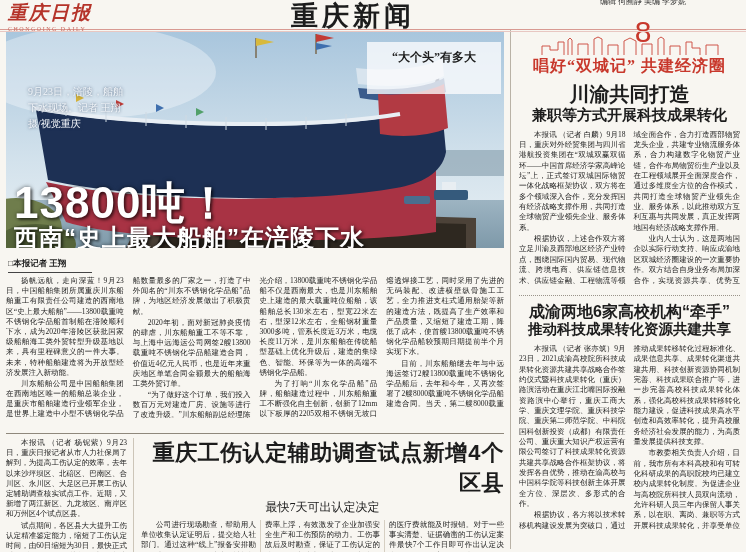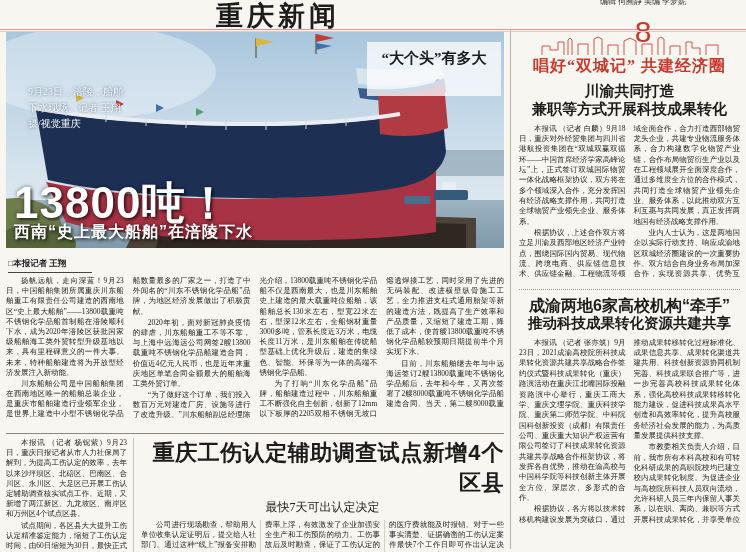--- a/index.html
+++ b/index.html
@@ -20,54 +20,58 @@
   .page-number { font-size:30px; color:#c8382c; font-family:"Liberation Sans",sans-serif; font-weight:400; line-height:1; }
   
   .page { display:flex; height:519px; }
   .left-col { width:510px; padding:2px 6px 0 6px; }
   .right-col { width:236px; border-left:1px solid #b9b2a6; padding:4px 6px 0 8px; }
   
   .photo { position:relative; width:498px; height:216px; overflow:hidden; background:linear-gradient(#b9d2e4,#dde9f0); }
   .photo svg { position:absolute; inset:0; }
   .photo-caption { position:absolute; left:22px; top:52px; width:96px; color:#f2f6fa; font-size:10px; line-height:1.6; text-shadow:0 0 3px rgba(40,60,90,.8); }
   .lead-h1 { position:absolute; left:8px; top:142px; font-family:"Liberation Sans","DejaVu Sans",sans-serif; font-weight:bold; font-size:44px; color:#fff; letter-spacing:1px; text-shadow:0 0 4px rgba(0,0,0,.55),2px 2px 3px rgba(0,0,0,.5); }
-  .lead-h2 { position:absolute; left:8px; top:190px; font-family:"Liberation Sans","DejaVu Sans",sans-serif; font-weight:bold; font-size:16px; color:#fff; letter-spacing:1px; text-shadow:0 0 4px rgba(0,0,0,.6),2px 2px 3px rgba(0,0,0,.5); }
+  .lead-h2 { position:absolute; left:8px; top:190px; font-family:"Liberation Sans","DejaVu Sans",sans-serif; font-weight:bold; font-size:24px; color:#fff; letter-spacing:1px; text-shadow:0 0 4px rgba(0,0,0,.6),2px 2px 3px rgba(0,0,0,.5); }
   .infobox { position:absolute; right:3px; top:10px; width:134px; background:rgba(252,253,254,.78); padding:7px 7px 8px 7px; }
-  .infobox-title { text-align:center; font-weight:bold; font-size:15px; margin-bottom:20px; font-family:"Liberation Serif",serif; }
+  .infobox-title { text-align:center; font-weight:bold; font-size:12px; margin-bottom:20px; font-family:"Liberation Serif",serif; }
   .infobox-body { font-size:7.6px; line-height:1.42; text-align:justify; text-indent:2em; }
   
   .lead-article { margin-top:4px; }
   .byline { font-size:8.5px; font-weight:bold; margin:2px 0 3px 2px; border-bottom:1px solid #444; display:inline-block; padding:0 26px 2px 0; }
   .lead-body { column-count:4; column-gap:9px; height:152px; overflow:hidden; font-size:7.5px; line-height:1.36; text-align:justify; }
   p.art { text-indent:2em; margin-bottom:1px; }
   
   .bottom-article { border-top:1px solid #8f887c; margin-top:5px; padding-top:4px; display:flex; height:128px; overflow:hidden; }
   .bottom-first { width:128px; font-size:7.5px; line-height:1.36; text-align:justify; border-right:1px solid #ccc5b8; padding-right:6px; overflow:hidden; }
   .bottom-rest { flex:1; padding-left:7px; }
   .bottom-h1 { text-align:right; font-family:Liberation Mono, monospace; font-weight:bold; font-size:22px; letter-spacing:.5px; }
   .bottom-h2 { text-align:center; font-size:12px; margin:1px 0 4px 0; font-family:"Liberation Serif",serif; }
   .bottom-cols { column-count:3; column-gap:9px; column-rule:1px solid #d6cfc2; height:84px; overflow:hidden; font-size:7.5px; line-height:1.36; text-align:justify; }
   
   .banner { text-align:center; padding-top:2px; }
   .banner svg { display:block; margin:0 auto; }
   .banner-label { color:#c8382c; font-weight:bold; font-size:16px; letter-spacing:1px; font-family:"Liberation Serif",serif; }
   .r-head { text-align:center; font-family:"Liberation Sans","DejaVu Sans",sans-serif; font-weight:bold; line-height:1.22; margin:5px 0 5px 0; }
-  .r-head .l1 { font-size:15px; display:block; }
+  .r-head .l1 { font-size:20px; display:block; }
   .r-head .l2 { font-size:15px; display:block; }
   .r-body { column-count:2; column-gap:8px; font-size:7.5px; line-height:1.38; text-align:justify; overflow:hidden; }
   .r1-body { height:158px; }
   .r2-body { height:196px; }
   .r-divider { border-top:1px dotted #9a948a; margin:7px 0 6px 0; }
   .r2-head .l1 { font-size:16px; }
   .r2-head .l2 { font-size:14.5px; }
 </style>
 </head>
 <body>
 
 <div class="masthead">
+  <div class="logo-wrap">
+    <div class="logo">重庆日报</div>
+    <div class="logo-sub">CHONGQING DAILY</div>
+  </div>
   <div class="section-title">重庆新闻</div>
   <div class="head-right">
     <div>
       <div>2021年9月24日 星期五</div>
       <div>编辑 何囿静 美编 李梦妮</div>
     </div>
     <div class="page-number">8</div>
   </div>
 </div>
 

